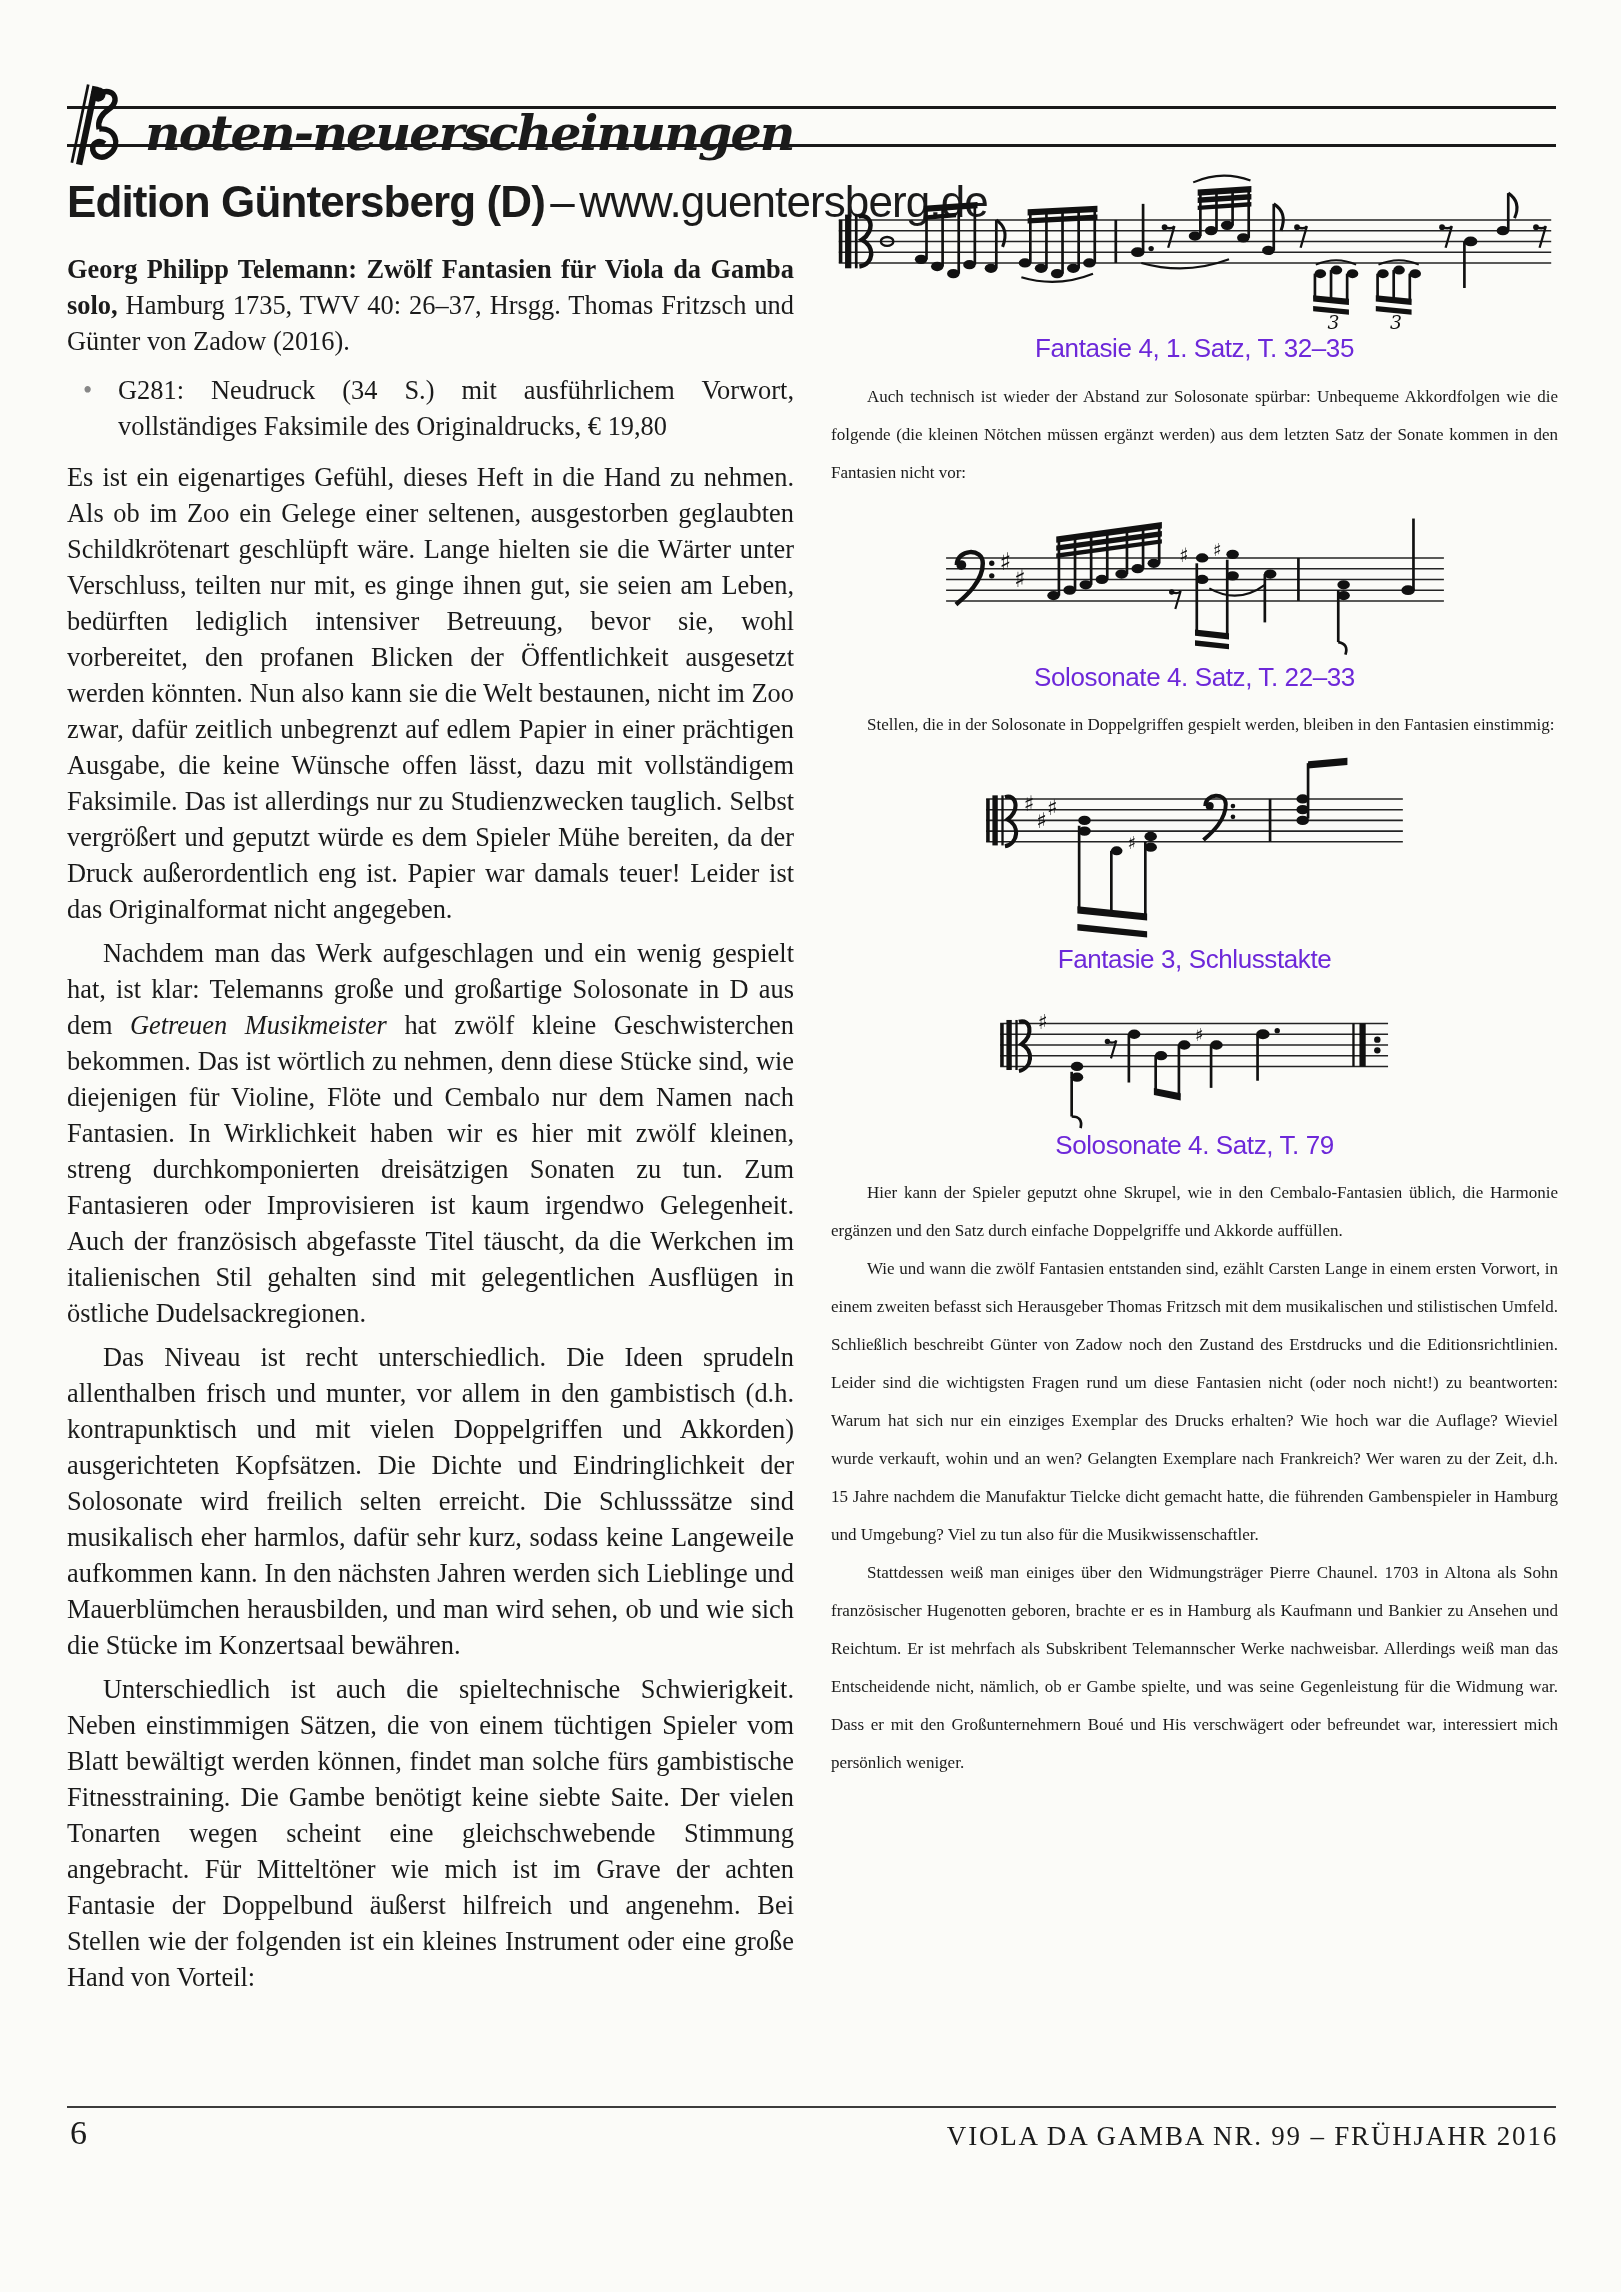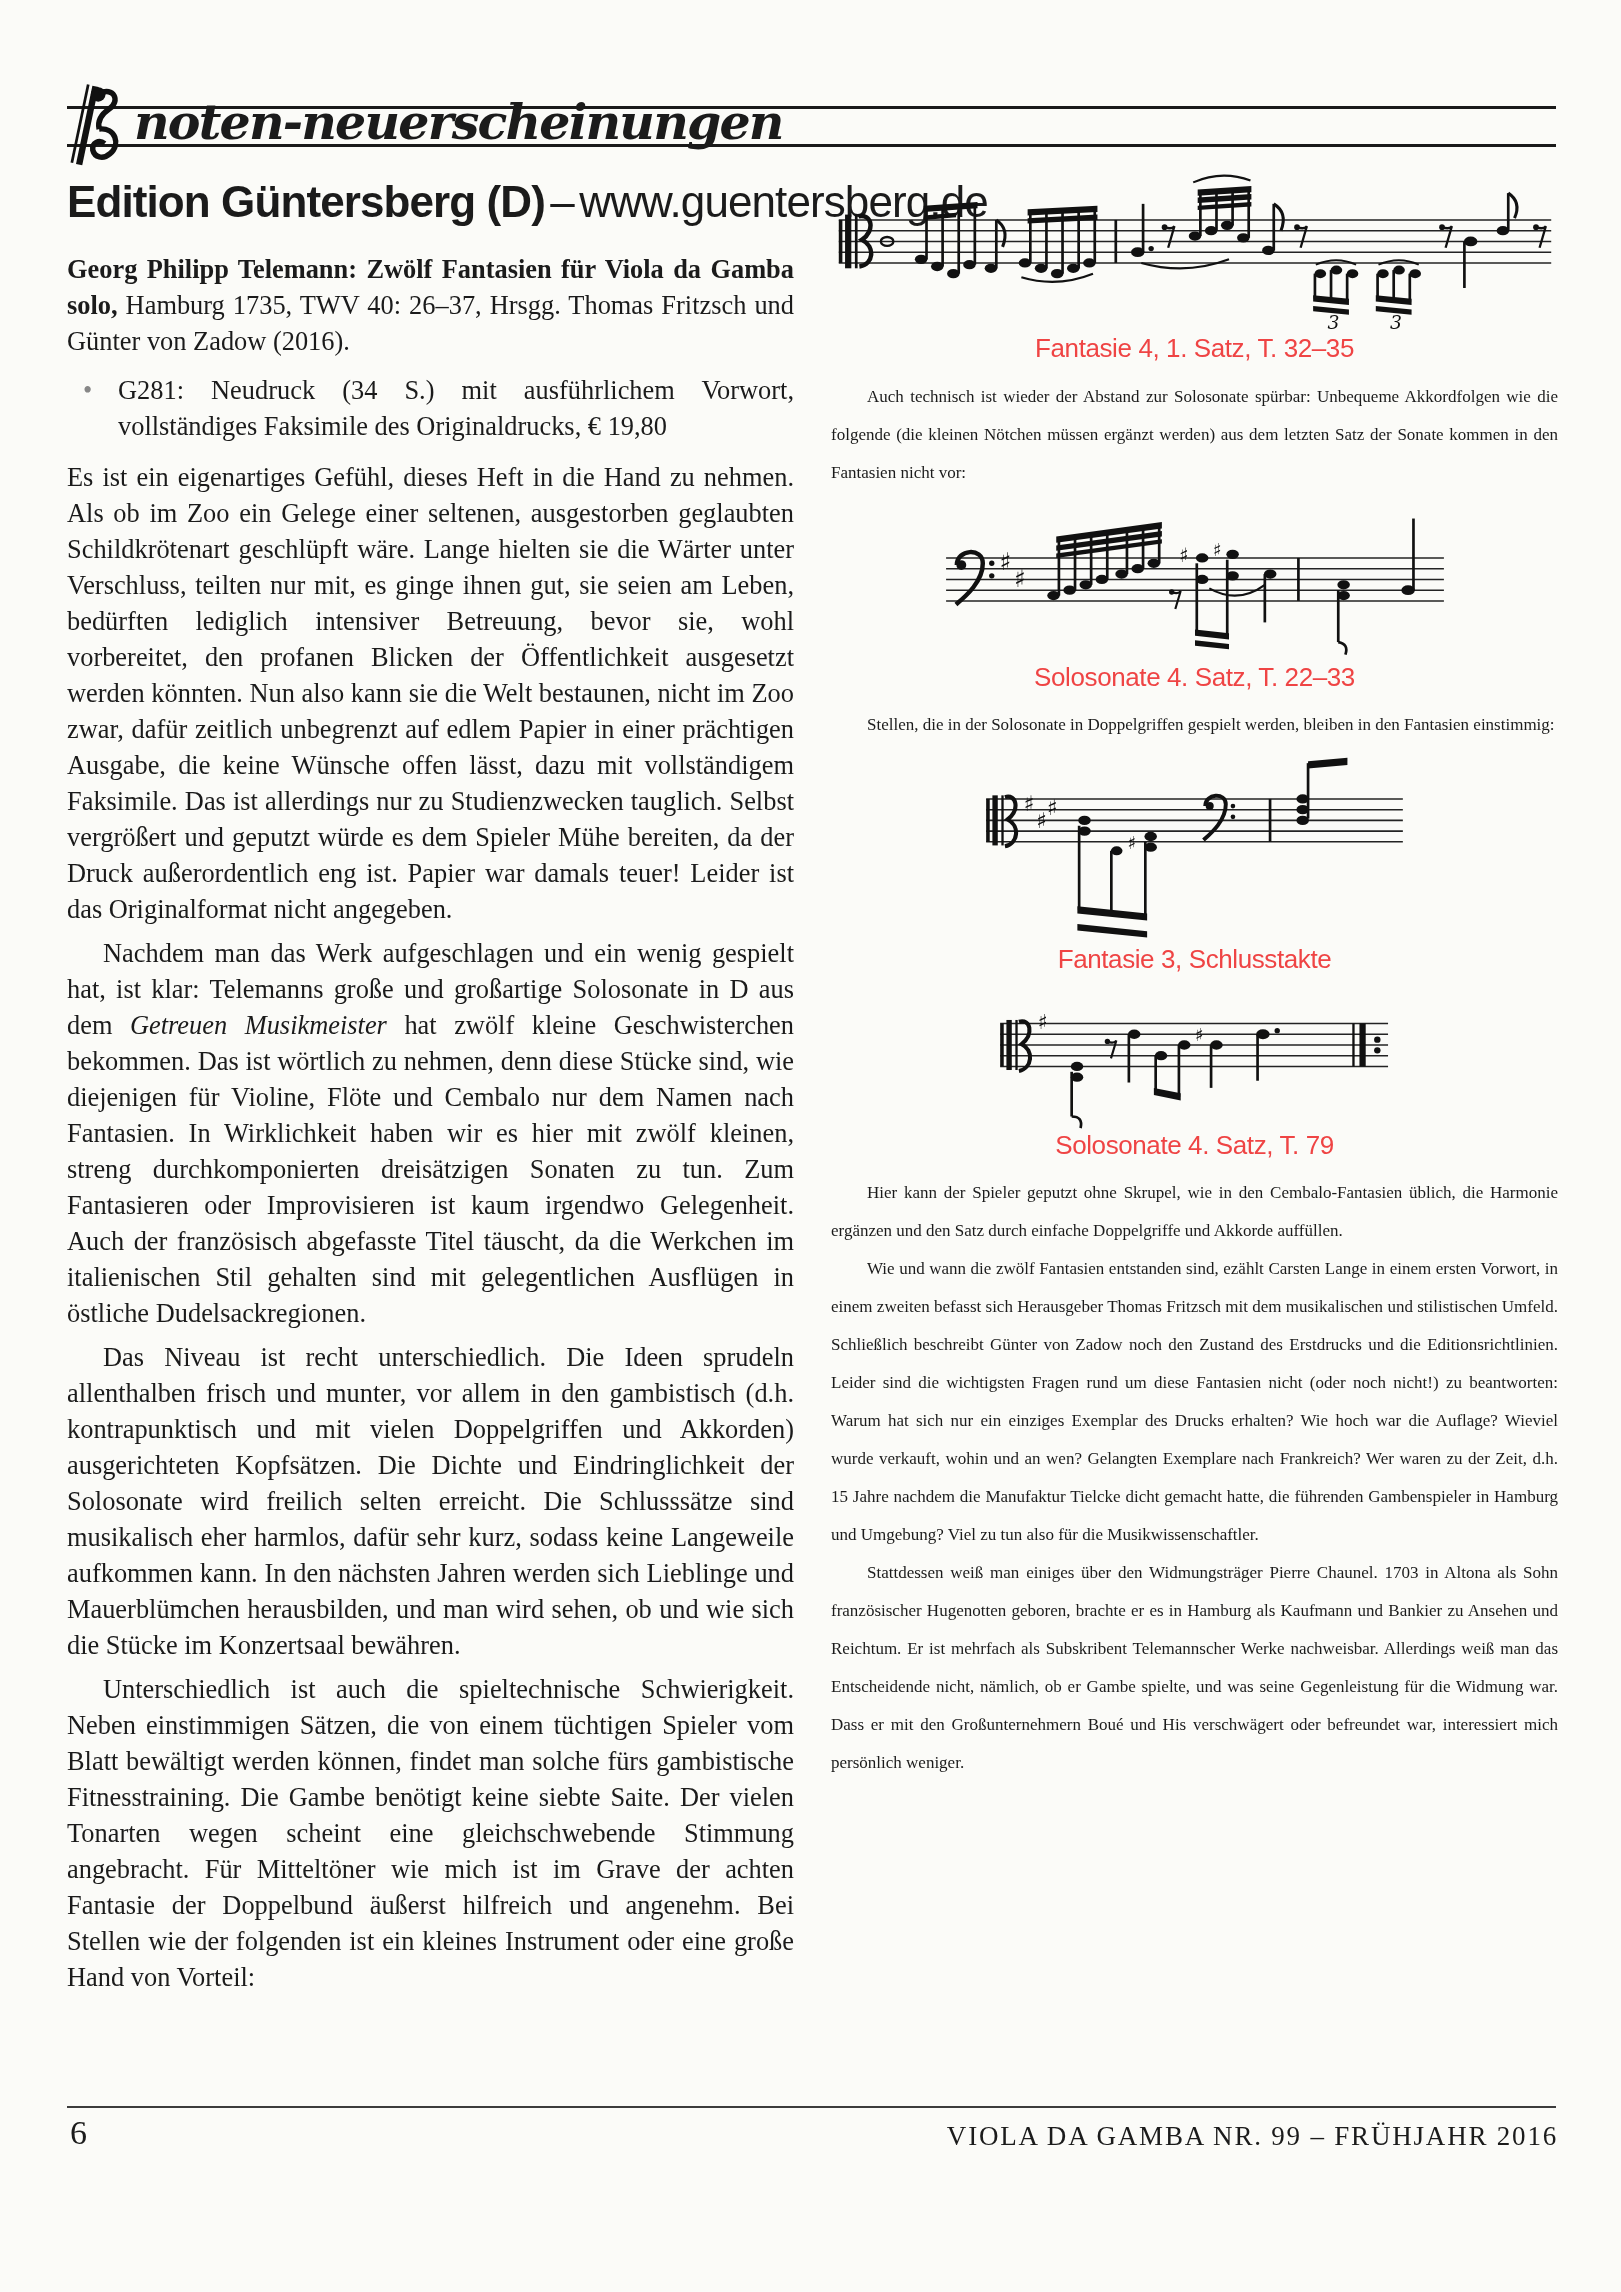--- a/index.html
+++ b/index.html
@@ -5,21 +5,21 @@
   html,body{margin:0;padding:0;}
   body{width:1622px;height:2293px;background:#fbfbf8;position:relative;
        font-family:"Liberation Serif",serif;color:#1b1b1b;overflow:hidden;}
   .page{position:absolute;inset:0;}
 
   
   .rule{position:absolute;background:#1a1a1a;}
   #rule-top{left:67px;top:106px;width:1489px;height:2.7px;}
   #rule-bot{left:67px;top:144px;width:1489px;height:2.7px;}
   #logo{position:absolute;left:66px;top:79px;}
-  #section-title{position:absolute;left:134px;top:93px;margin:0;
+  #section-title{position:absolute;left:134px;top:93px;margin:11px;
       font-family:"DejaVu Serif",serif;font-style:italic;font-weight:bold;
       font-size:49px;letter-spacing:-1.8px;white-space:nowrap;text-align:center;}
   #pub-line{position:absolute;left:67px;top:177px;
       font-family:"Liberation Sans",sans-serif;font-size:44px;letter-spacing:-0.9px;white-space:nowrap;}
   .pub-name{font-weight:bold;}
   .pub-dash{margin:0 5.4px;}
 
   
   .col{position:absolute;width:727px;overflow:hidden;}
   #col-left{left:67px;top:251px;height:1834px;}
@@ -30,21 +30,21 @@
   .indent{text-indent:36px;}
   .gap{margin-top:8px !important;}
   .work-title strong{font-weight:bold;}
   .bullet-item{position:relative;padding-left:51px;margin:13.4px 0 15px;text-align:justify;}
   .bullet{position:absolute;left:16px;top:0;color:#878787;}
   em{font-style:italic;}
 
   
   figure{margin:0;display:flex;flex-direction:column;align-items:center;width:100%;}
   figcaption{font-family:"Liberation Sans",sans-serif;font-size:26px;
-      letter-spacing:-0.4px;color:#ef4444;margin-top:1.8px;}
+      letter-spacing:-0.4px;color:#6d28d9;margin-top:1.8px;}
   #fig1{margin-bottom:14.3px;}
   #fig2{margin:14.3px 0 12.5px;}
   #fig3{margin:12.5px 0 7.2px;}
   #fig4{margin:10.7px 0 12.5px;}
   .mus .sl{stroke:#232323;stroke-width:1.7;}
   .mus .stem{stroke:#111;stroke-width:3;}
   .mus .crv{stroke:#111;fill:none;}
   .mus .nh{fill:#111;}
   .mus .bm{fill:#111;}
   .mus text{fill:#111;}

